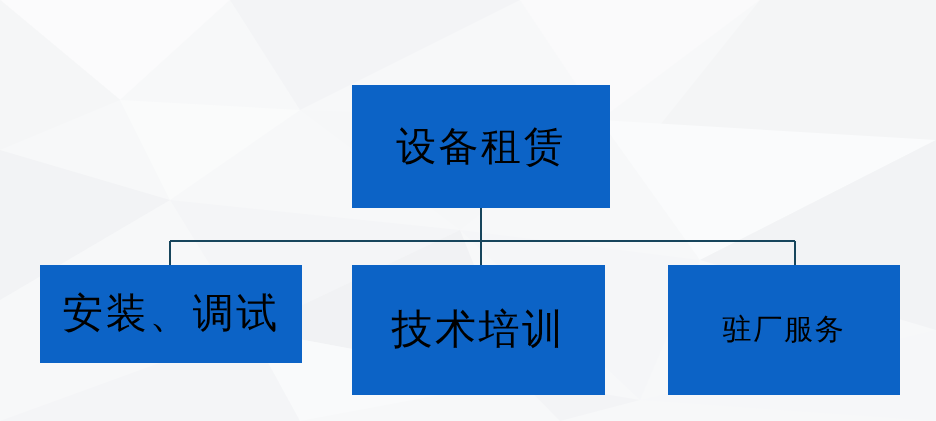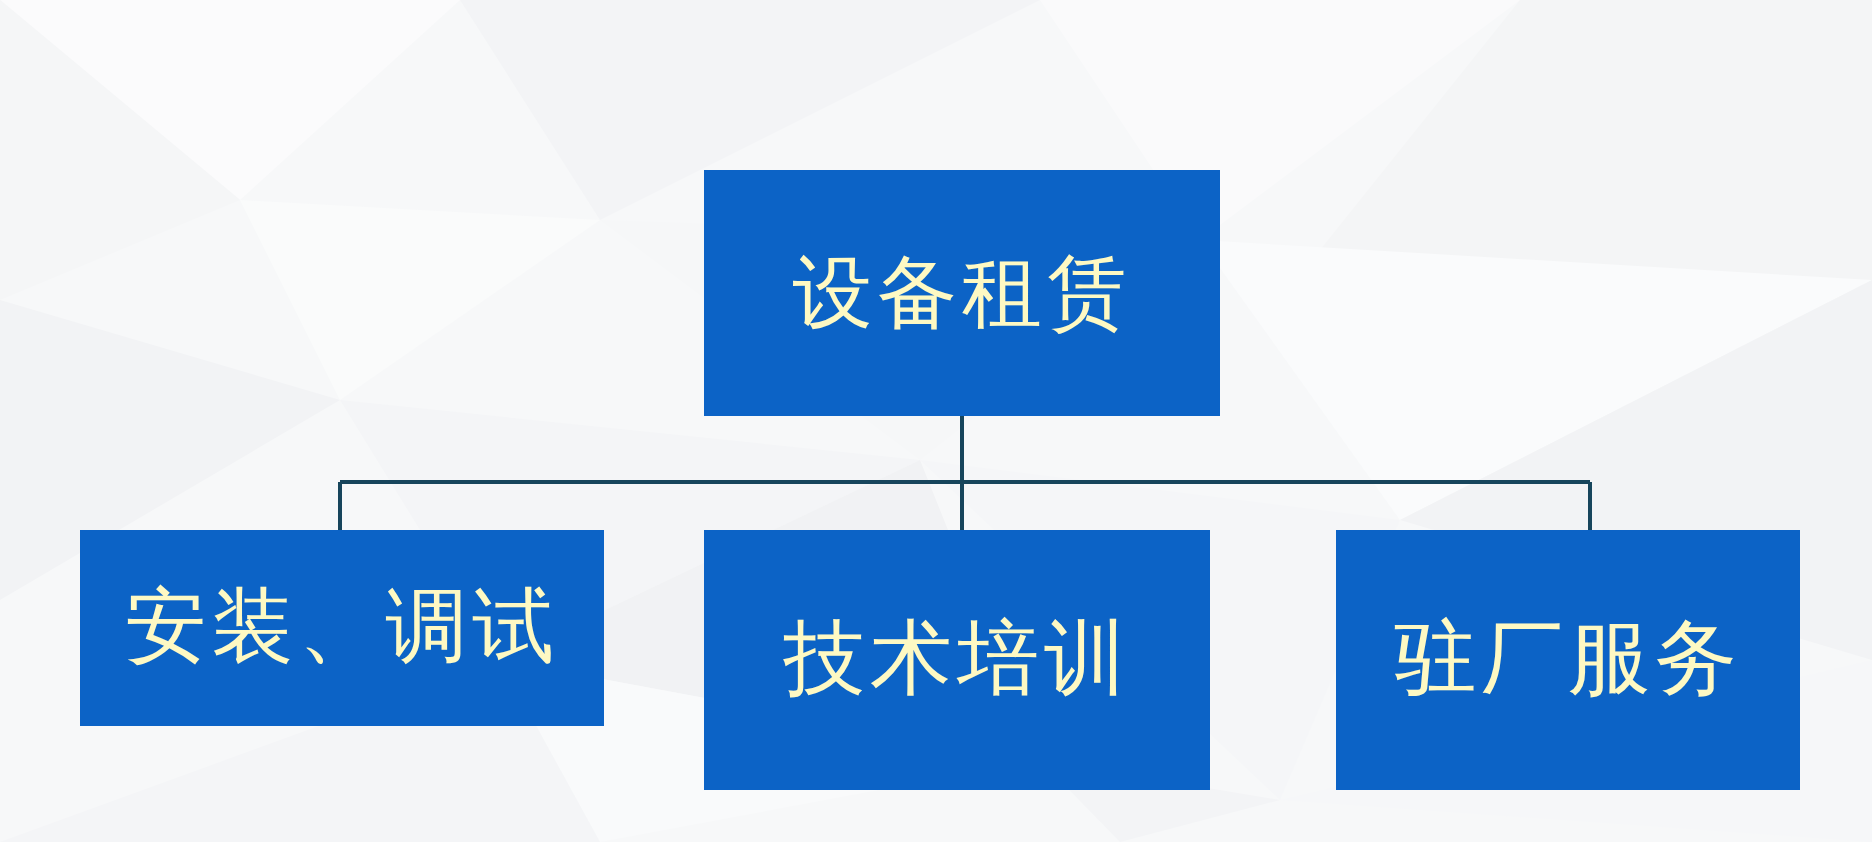--- a/index.html
+++ b/index.html
@@ -36,21 +36,21 @@
     inset: 0;
     width: 936px;
     height: 421px;
     display: block;
   }
 
   
   .node {
     position: absolute;
     background: #0c63c6;
-    color: #fef9c3;
+    color: #000000;
     display: flex;
     align-items: center;
     justify-content: center;
     text-align: center;
     box-sizing: border-box;
     letter-spacing: 0.06em;
     line-height: 1.1;
     text-rendering: geometricPrecision;
   }
 
@@ -82,21 +82,21 @@
     width: 253px;
     height: 130px;
     font-size: 41px;
   }
 
   #node-child-2 {
     left: 668px;
     top: 265px;
     width: 232px;
     height: 130px;
-    font-size: 41px;
+    font-size: 29px;
   }
 </style>
 </head>
 <body>
 
 <div id="stage">
 
   <svg id="bg-polys" viewBox="0 0 936 421" aria-hidden="true">
     <rect x="0" y="0" width="936" height="421" fill="#f7f8f9"></rect>
     <polygon points="0,0 230,0 120,100" fill="#fbfbfc"></polygon>

